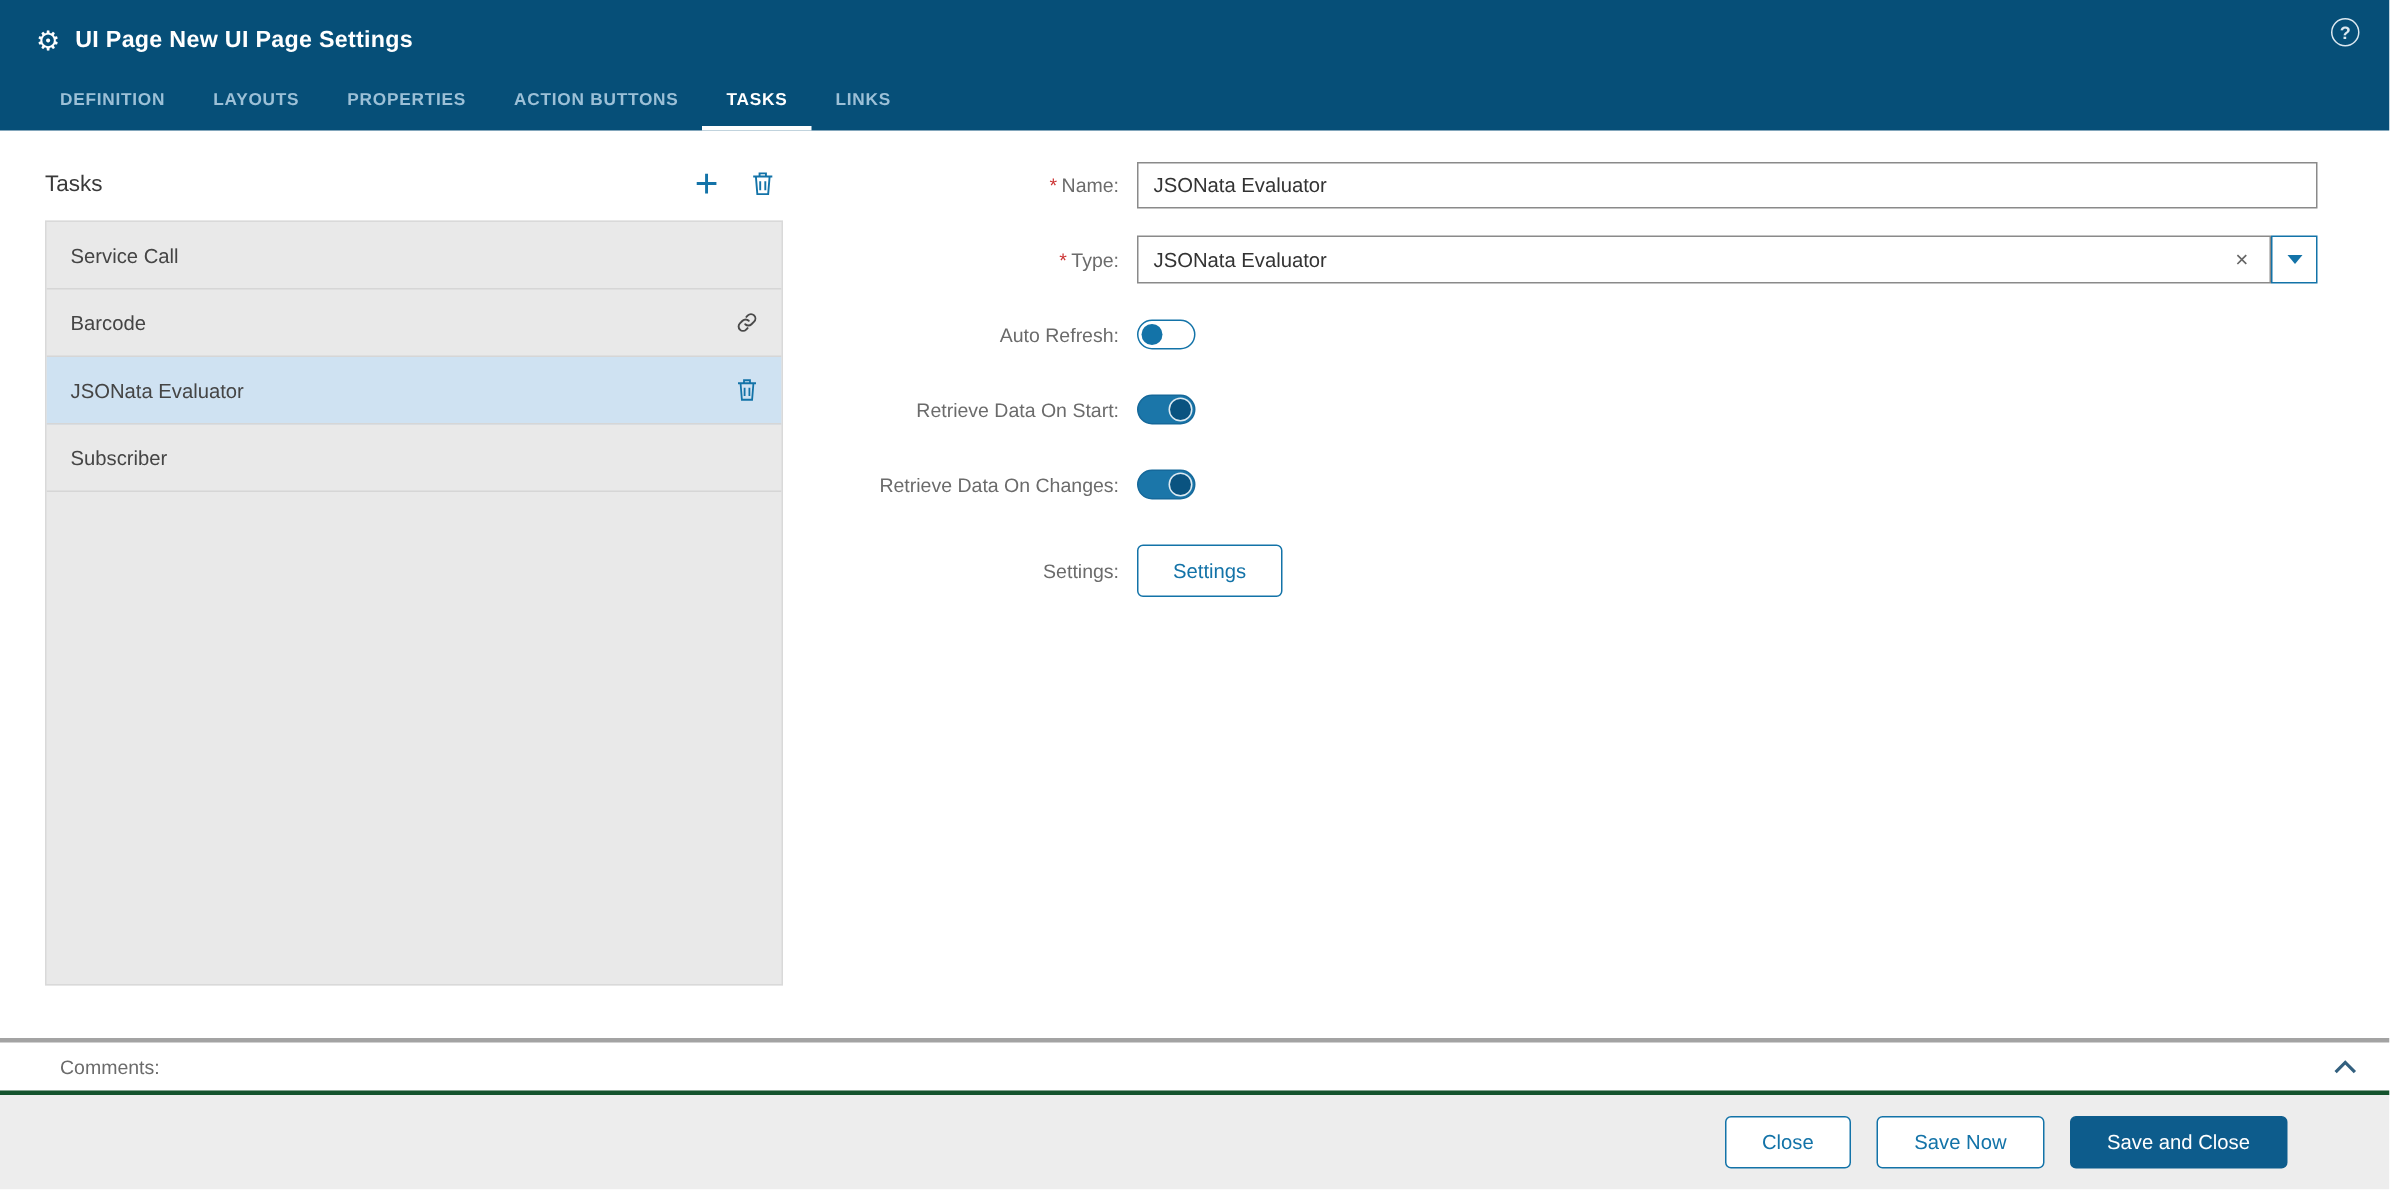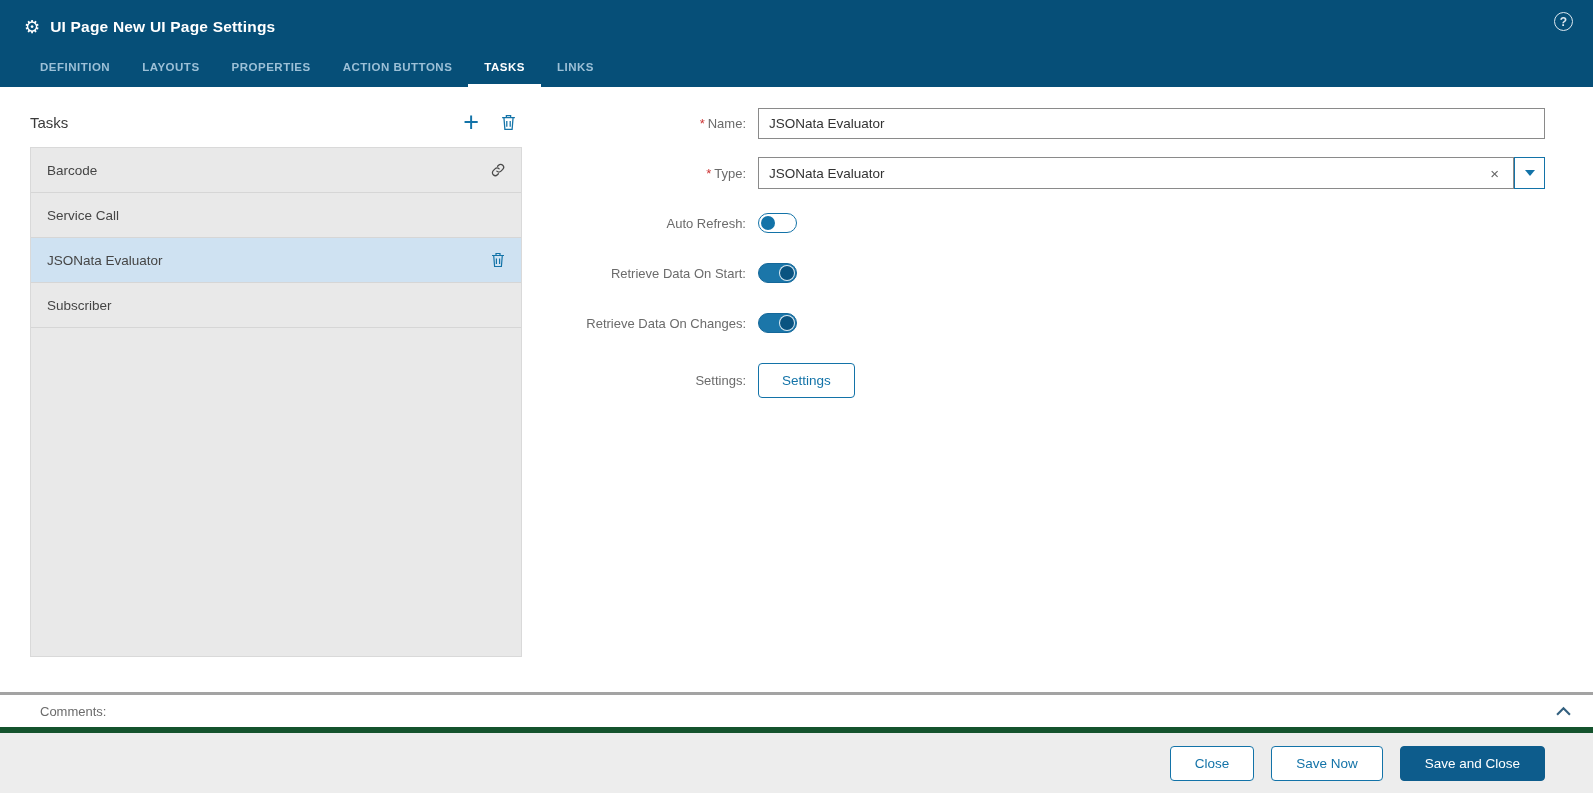--- a/index.html
+++ b/index.html
@@ -226,26 +226,26 @@
     color: #6b6b6b;
     background: #fff;
   }
   .chevron { margin-left: auto; cursor: pointer; display: inline-flex; }
 
   
   .footer {
     height: 66px;
     flex-shrink: 0;
     background: #ededed;
-    border-top: 6px solid #14532d;
+    border-top: 3px solid #14532d;
     display: flex;
     align-items: center;
     justify-content: flex-end;
     gap: 17px;
-    padding-right: 48px;
+    padding-right: 68px;
   }
   .btn {
     font-family: inherit;
     font-size: 13.5px;
     padding: 9px 24px;
     border-radius: 4px;
     cursor: pointer;
   }
   .btn-secondary { background: #fff; border: 1px solid #1373a8; color: #1373a8; }
   .btn-primary { background: #0d5c8c; border: 1px solid #0d5c8c; color: #fff; }
@@ -277,30 +277,30 @@
       <span class="plus">+</span>
       <span class="icon-btn">
         <svg width="15" height="17" viewBox="0 0 14 16">
           <path d="M1 3.5h12M5 3.5V1.5h4v2M2.7 3.5l.9 11h6.8l.9-11M5.4 6.5v5.5M8.6 6.5v5.5" stroke="#1373a8" fill="none" stroke-width="1.2"></path>
         </svg>
       </span>
     </div>
 
     <div class="task-list">
       <div class="task-row">
+        <span>Service Call</span>
+      </div>
+      <div class="task-row">
         <span>Barcode</span>
         <span class="row-icon">
           <svg width="14" height="14" viewBox="0 0 24 24" fill="none" stroke="#4a4a4a" stroke-width="2.2" stroke-linecap="round">
             <path d="M10 14a5 5 0 0 0 7.1 0l3-3a5 5 0 0 0-7.1-7.1l-1.7 1.7"></path>
             <path d="M14 10a5 5 0 0 0-7.1 0l-3 3a5 5 0 0 0 7.1 7.1l1.7-1.7"></path>
           </svg>
         </span>
-      </div>
-      <div class="task-row">
-        <span>Service Call</span>
       </div>
       <div class="task-row selected">
         <span>JSONata Evaluator</span>
         <span class="row-icon">
           <svg width="14" height="16" viewBox="0 0 14 16">
             <path d="M1 3.5h12M5 3.5V1.5h4v2M2.7 3.5l.9 11h6.8l.9-11M5.4 6.5v5.5M8.6 6.5v5.5" stroke="#1373a8" fill="none" stroke-width="1.2"></path>
           </svg>
         </span>
       </div>
       <div class="task-row">

